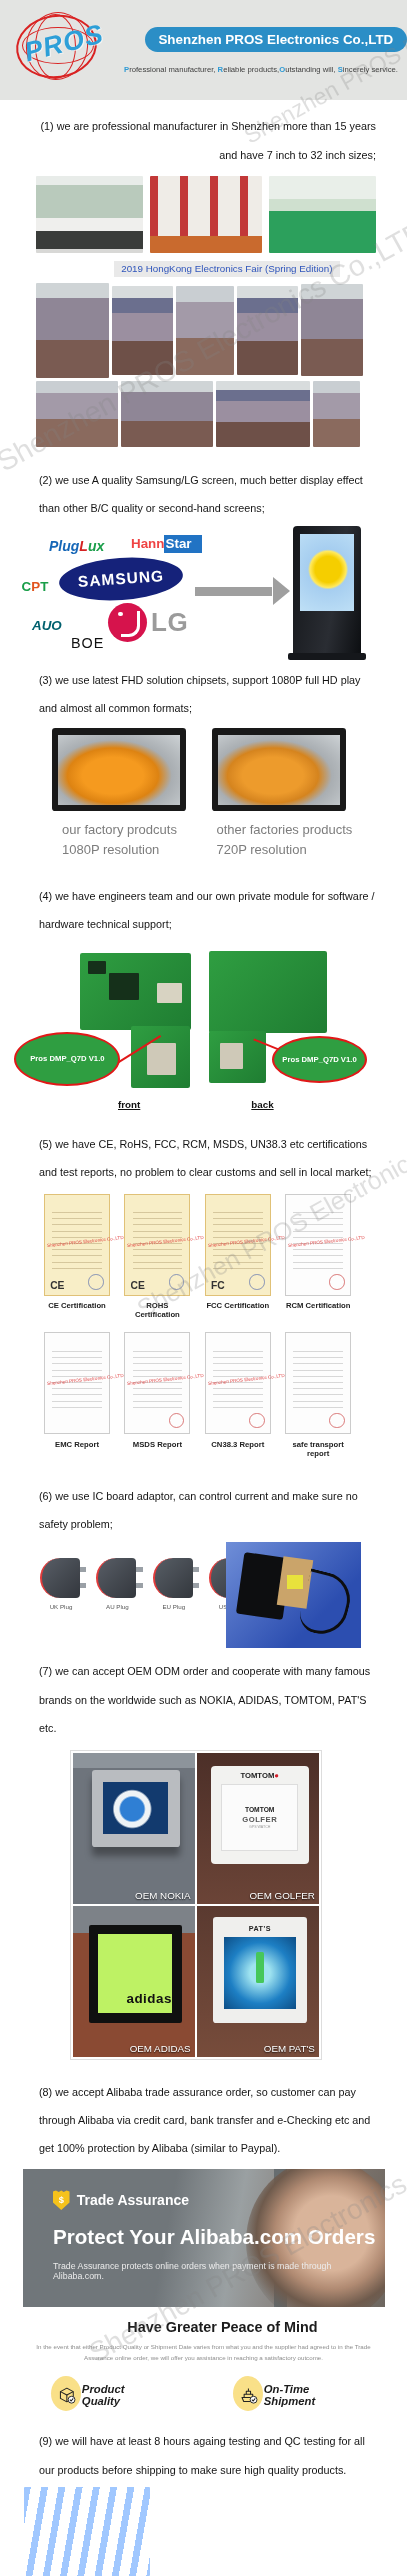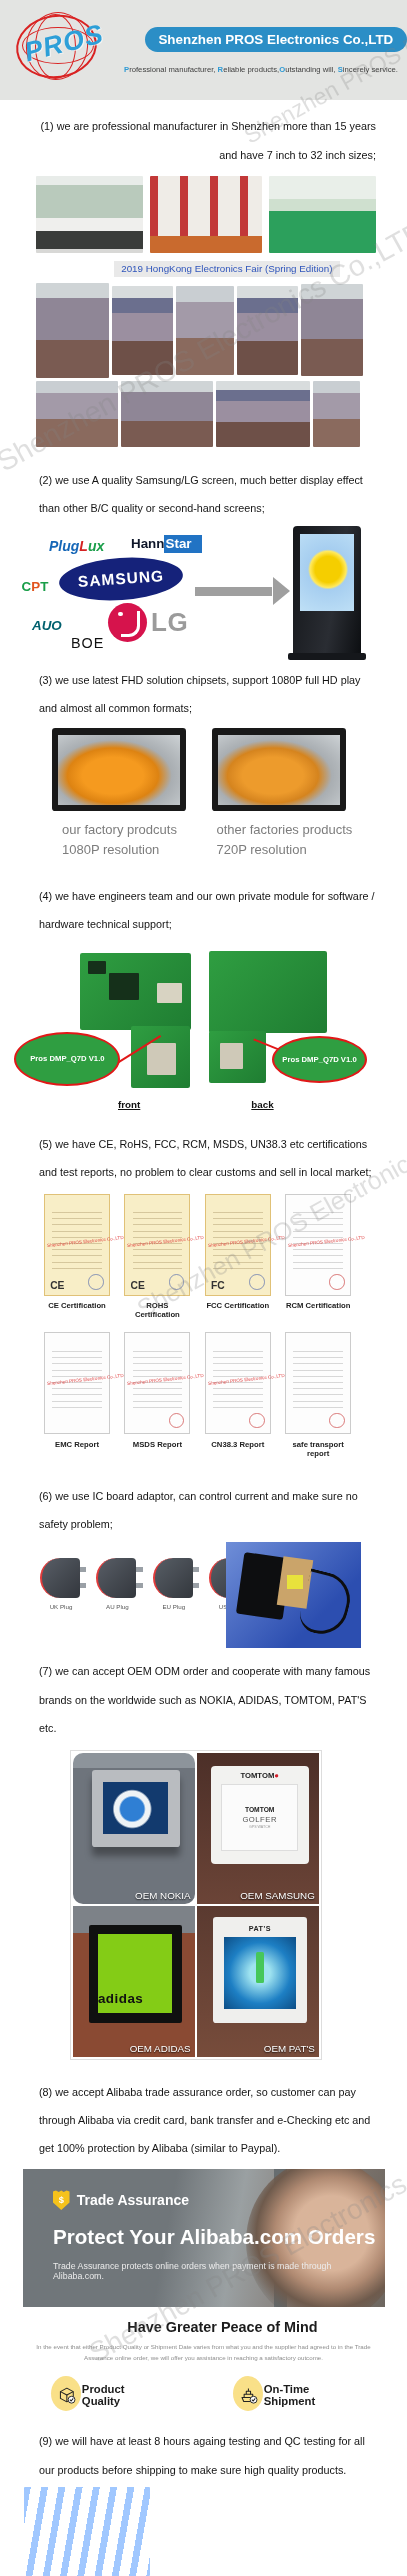--- a/index.html
+++ b/index.html
@@ -55,21 +55,21 @@
   .f6 { width:82px; height:66px; }
   .f7 { width:92px; height:66px; }
   .f8 { width:94px; height:66px; }
   .f9 { width:47px;  height:66px; }
 
   
   .logos-block { position:relative; height:133px; margin-top:4.1px; }
   .lg-innolux { position:absolute; left:49px; top:11.3px; font-size:14px; font-weight:bold; font-style:italic; }
   .lg-innolux .a { color:#1566b7; } .lg-innolux .b { color:#d42222; } .lg-innolux .c { color:#1a9e49; }
   .lg-hannstar { position:absolute; left:131px; top:9.3px; font-size:13.4px; font-weight:bold; }
-  .lg-hannstar .hs-a { color:#0f172a;text-align:center; }
+  .lg-hannstar .hs-a { color:#ef4444;text-align:center; }
   .lg-hannstar .hs-b { color:#fff; background:#2173c4; padding:1px 10.3px 2.1px 1px; }
   .lg-samsung { position:absolute; left:59px; top:32px; width:124px; height:42px; background:#15227a;
       border-radius:50%; display:flex; align-items:center; justify-content:center; transform:rotate(-4deg); }
   .lg-samsung span { color:#fff; font-weight:bold; font-size:15.5px; letter-spacing:1px; }
   .lg-cpt { position:absolute; left:21.6px; top:53px; font-size:13.4px; font-weight:bold; }
   .lg-cpt .a { color:#1a9e49; } .lg-cpt .b { color:#e0551e; } .lg-cpt .c { color:#1a9e49; }
   .lg-lgwrap { position:absolute; left:108px; top:77px; display:flex; align-items:center; gap:4.1px; }
   .lg-face { width:39px; height:39px; background:#d6134c; border-radius:50%; position:relative; }
   .lg-face:before { content:""; position:absolute; left:10.3px; top:8.2px; width:4.6px; height:4.6px; background:#fff; border-radius:50%; }
   .lg-face:after { content:""; position:absolute; left:13.4px; top:7.2px; width:15.5px; height:23px;
@@ -142,38 +142,38 @@
   .ad-pcb { position:absolute; left:54px; top:15.5px; width:30px; height:49px; background:#caa46a; transform:rotate(8deg); }
   .ad-chip { position:absolute; left:61px; top:33px; width:15.5px; height:13.4px; background:#e8e23c; }
   .ad-cable { position:absolute; left:77px; top:31px; width:46px; height:62px; border:3.6px solid #0d0e10;
       border-left:none; border-radius:0 31px 31px 20.6px; transform:rotate(14deg); }
 
   
   .oemgrid { margin:7.2px 0 0 70px; width:252px; display:grid; grid-template-columns:1fr 1fr; gap:2.6px;
       background:#fff; border:0.5px solid #ddd; padding:2.1px; }
   .oemcell { position:relative; height:151px; }
   .oem-label { position:absolute; right:4.1px; bottom:3.1px; color:#fff; font-size:9.8px; text-shadow:0 0.5px 1.5px rgba(0,0,0,.8); }
-  .oem-nokia { background:linear-gradient(180deg,#8d949b 0 10%,#6e747c 10% 100%);border-radius:10px; }
+  .oem-nokia { background:linear-gradient(180deg,#8d949b 0 10%,#6e747c 10% 100%); }
   .nokia-frame { position:absolute; left:18.5px; top:17.5px; width:88px; height:77px; background:#b9bcc0; border-radius:3.1px;
       box-shadow:0 8.2px 7.2px rgba(0,0,0,.35); }
   .nokia-screen { position:absolute; left:11.3px; top:12.4px; width:65px; height:52px;
       background:radial-gradient(circle at 45% 52%, #2f7fd4 0 26%, #eef3f6 30% 40%, #123a6e 44%); }
   .oem-tomtom { background:linear-gradient(180deg,#4c2f28,#6b4437); }
   .tt-frame { position:absolute; left:13.4px; top:13.4px; width:98px; height:98px; background:#f2f2f0; border-radius:4.1px; }
   .tt-top { text-align:center; margin-top:5.2px; font-size:7.7px; font-weight:bold; color:#222; }
   .tt-top .dot { color:#d1202b; }
   .tt-screen { margin:4.1px auto 0; width:77px; height:67px; background:#fbfbfb; border:0.5px solid #ddd;
       display:flex; flex-direction:column; align-items:center; justify-content:center; gap:1.5px; }
   .tt-s1 { font-size:6.7px; font-weight:bold; color:#222; }
-  .tt-s2 { font-size:7.7px; font-weight:normal; color:#555; letter-spacing:0.5px; }
+  .tt-s2 { font-size:7.7px; font-weight:bold; color:#555; letter-spacing:0.5px; }
   .tt-s3 { font-size:3.6px; color:#999; }
   .oem-adidas { background:linear-gradient(180deg,#7d8288 0 18%,#8a4a33 18%); }
   .ad-frame { position:absolute; left:15.5px; top:18.5px; width:93px; height:98px; background:#101010; border-radius:2.1px; }
-  .ad-screen { position:absolute; left:9.3px; top:9.3px; width:74px; height:79px; background:#84cc16;
-      display:flex; align-items:flex-end; justify-content:flex-start; padding-bottom:7.2px; }
+  .ad-screen { position:absolute; left:9.3px; top:9.3px; width:74px; height:79px; background:#bef264;
+      display:flex; align-items:flex-end; justify-content:flex-end; padding-bottom:7.2px; }
   .ad-word { font-size:13.4px; font-weight:bold; color:#111; letter-spacing:0.5px; }
   .oem-pats { background:linear-gradient(180deg,#5a3a30,#774c3b); }
   .pats-frame { position:absolute; left:15.5px; top:11.3px; width:94px; height:106px; background:#efefed; border-radius:3.1px; }
   .pats-top { text-align:center; margin-top:6.2px; font-size:7.2px; font-weight:bold; color:#222; letter-spacing:0.5px; }
   .pats-screen { margin:4.1px auto 0; width:72px; height:72px;
       background:radial-gradient(circle at 50% 50%, #9fe3f0 0 20%, #1d7fc4 60%, #0d4e86); position:relative; }
   .pats-screen:after { content:""; position:absolute; left:32px; top:15.5px; width:8.2px; height:31px; background:#46c75a; border-radius:1.5px; }
 
   
   .banner { position:relative; margin:6.2px 0 0 23px; width:362px; height:138px; overflow:hidden;
@@ -187,21 +187,21 @@
   .badge-txt { color:#fff; font-size:14px; font-weight:bold; }
   .headline { position:absolute; left:30px; top:56px; color:#fff; font-size:20.6px; font-weight:bold; }
   .subline { position:absolute; left:30px; top:92px; color:#ececec; font-size:8.8px; width:289px; }
 
   .peace-title { margin-top:12.4px; text-align:center; font-size:14.4px; font-weight:bold; color:#1c1c1c;padding-left:38px; }
   .peace-text { margin:7.2px auto 0; width:340px; text-align:center; font-size:6.2px; color:#8e8e8e; line-height:1.7; }
   .features { margin:13.4px 0 0 57px; width:289px; display:flex; gap:88px; }
   .feature { position:relative; display:flex; align-items:center; gap:5.2px; height:37px; }
   .blob { position:absolute; left:-6.2px; top:-1px; width:30px; height:35px; background:#f9e088; border-radius:50%; }
   .ficon { position:relative; z-index:2; }
-  .flabel { font-size:11.3px; font-weight:bold; color:#1c1c1c; position:relative; z-index:2; }
+  .flabel { font-size:11.3px; font-weight:bold; color:#1c1c1c; position:relative; z-index:2;font-style:italic; }
 
   
   .qcrow { margin-left:24px; width:361px; display:flex; gap:3.1px; margin-top:3.1px; }
   .q { background:#333; }
   .q1 { width:126px; height:89px; background:linear-gradient(180deg,#7d8288 0 22%,#3a3d42 22%),radial-gradient(#555,#222); }
   .q2 { width:117px; height:89px; background:linear-gradient(180deg,#e8efe8 0 20%,#163b1f 20%); }
   .q3 { width:111px; height:89px; background:linear-gradient(180deg,#cfe8c9 0 30%,#7fae6b 30% 60%,#e4efe0 60%); }
   .q4 { width:115px; height:91px; background:linear-gradient(135deg,#2c6e3a,#174a22 60%),radial-gradient(circle at 30% 70%, #e580c0 0 20%, transparent 30%); }
   .q5 { width:147px; height:91px; background:linear-gradient(180deg,#2a2326 0 55%,#151013 55%); }
   .q6 { width:92px; height:91px; background:linear-gradient(180deg,#484e55 0 30%,#23262b 30%); }
@@ -432,21 +432,21 @@
     </div>
     <div class="oemcell oem-tomtom">
       <div class="tt-frame">
         <div class="tt-top"><span>TOMTOM</span><span class="dot">●</span></div>
         <div class="tt-screen">
           <div class="tt-s1">TOMTOM</div>
           <div class="tt-s2">GOLFER</div>
           <div class="tt-s3">GPS WATCH</div>
         </div>
       </div>
-      <div class="oem-label">OEM SAMSUNG</div>
+      <div class="oem-label">OEM GOLFER</div>
     </div>
     <div class="oemcell oem-adidas">
       <div class="ad-frame">
         <div class="ad-screen">
             <span class="ad-word">adidas</span>
           </div>
       </div>
       <div class="oem-label">OEM ADIDAS</div>
     </div>
     <div class="oemcell oem-pats">

